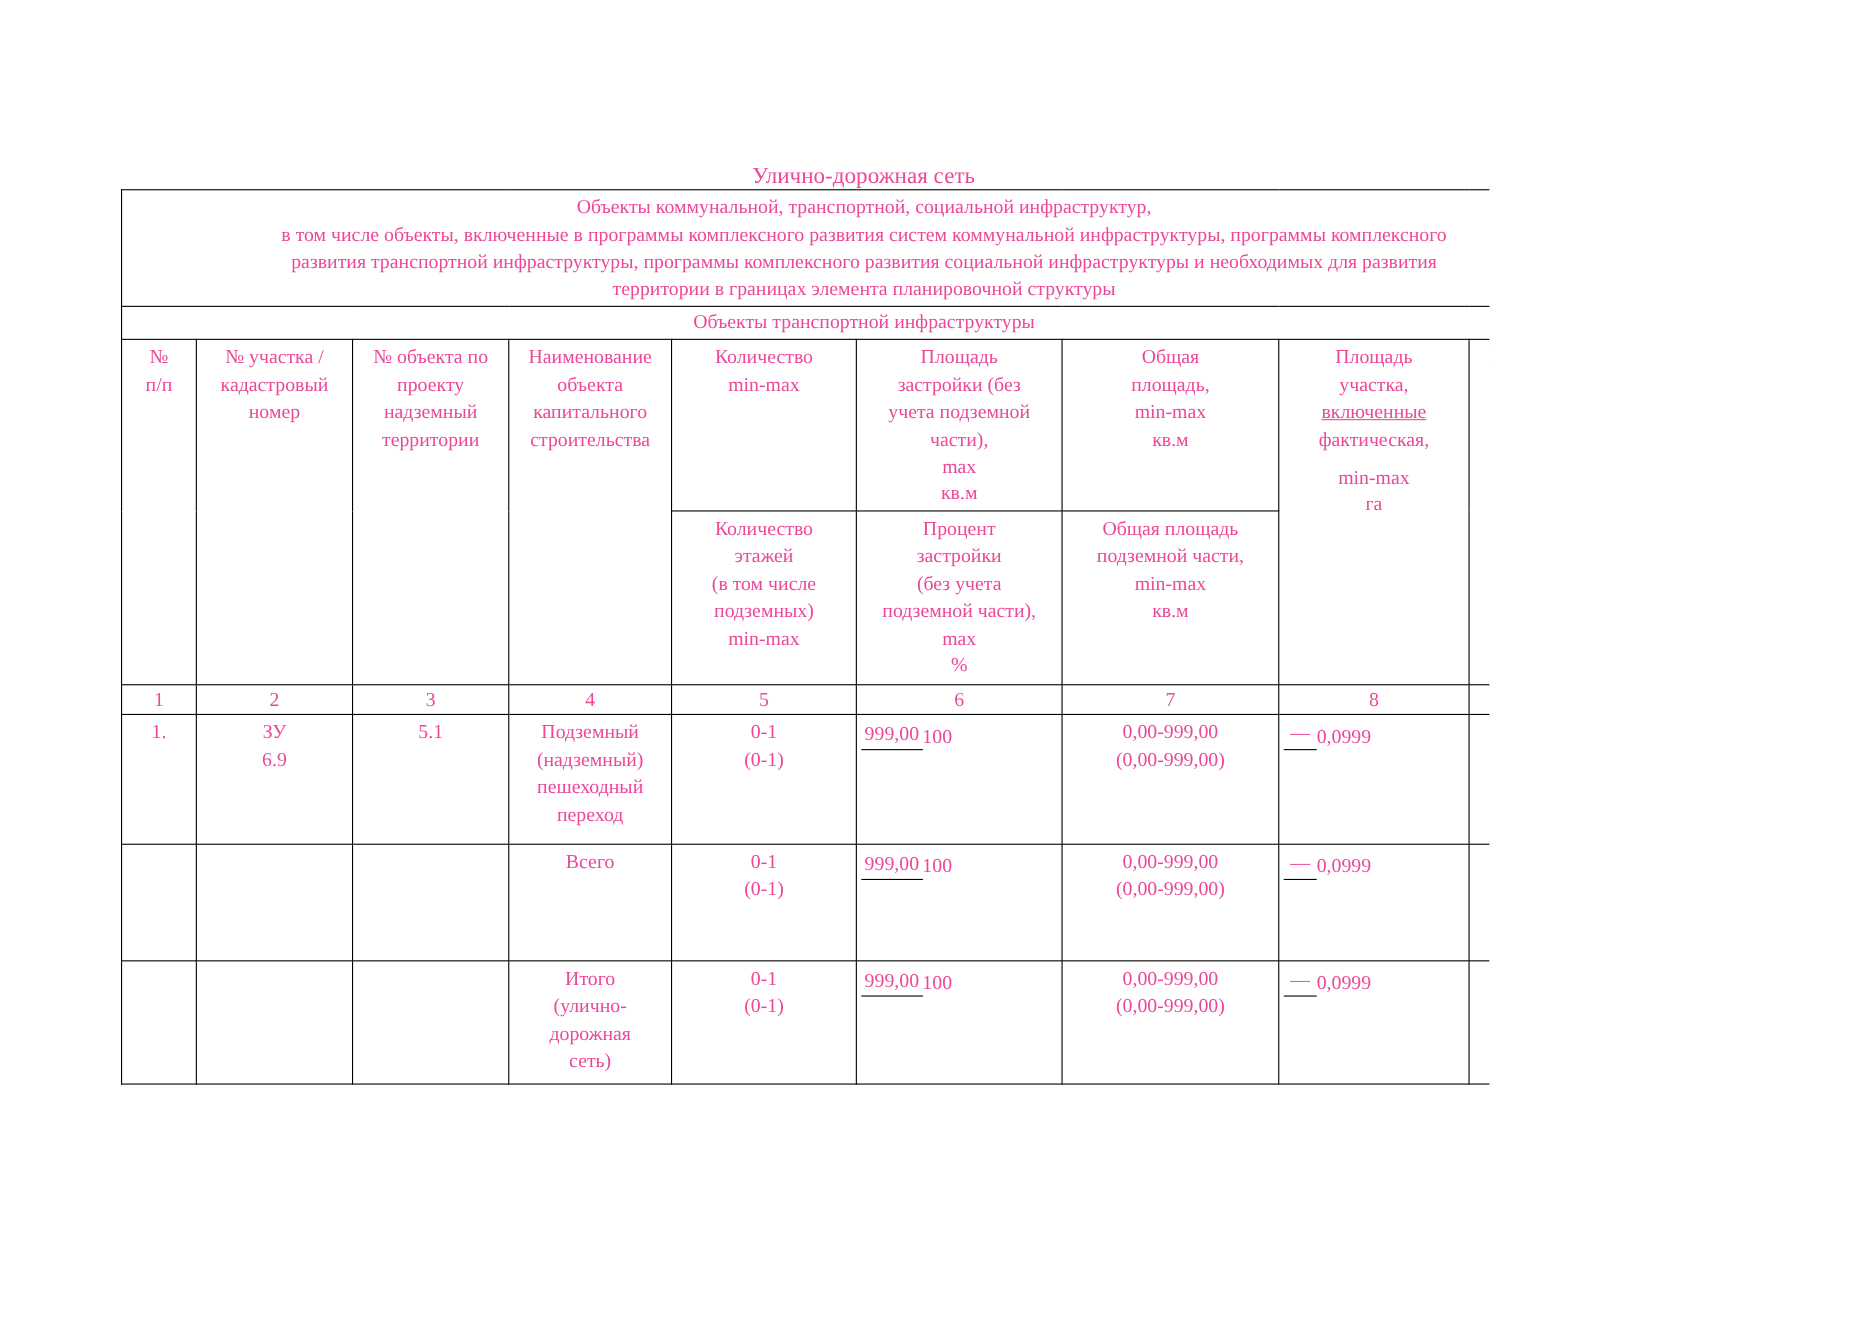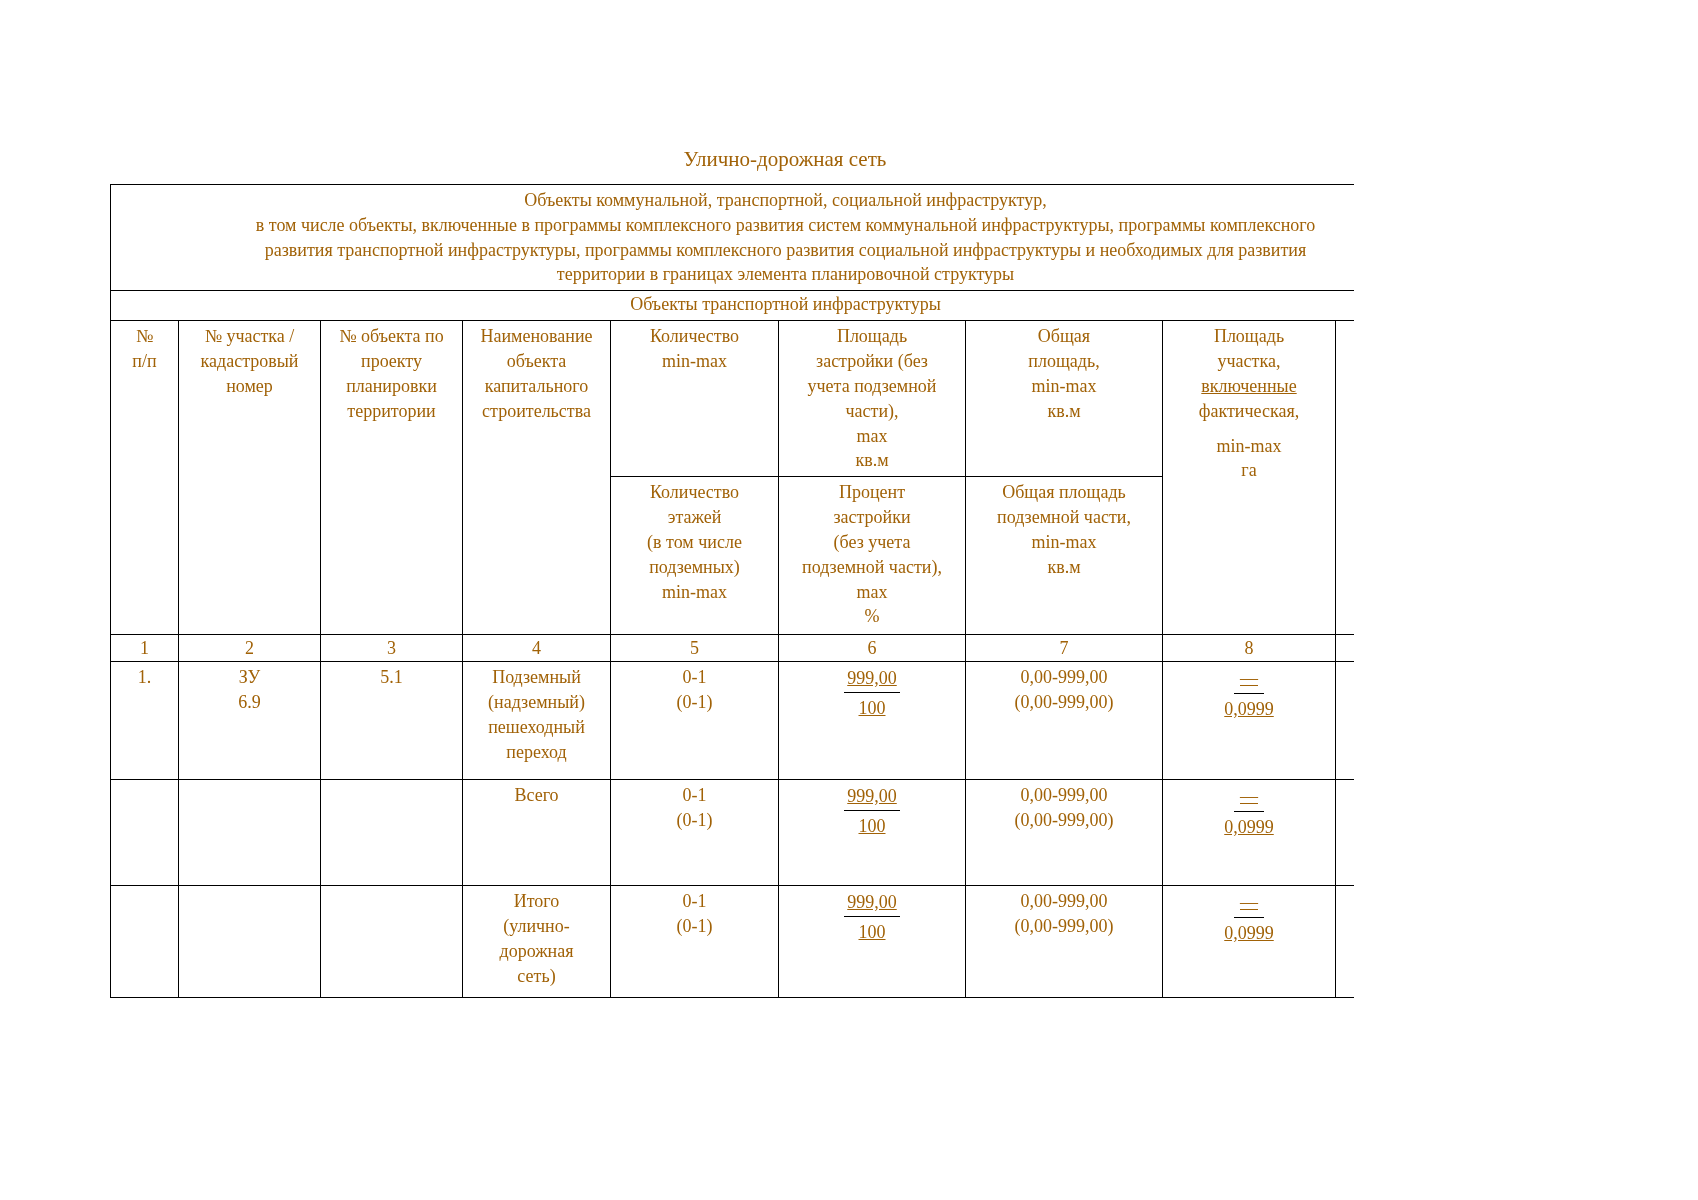--- a/index.html
+++ b/index.html
@@ -3,34 +3,34 @@
 <meta charset="utf-8">
 <style>
   * { box-sizing: border-box; }
   html, body { margin: 0; padding: 0; background: #ffffff; }
   .page {
     position: relative;
     width: 1354px;
     height: 1200px;
     background: #ffffff;
     font-family: "Liberation Serif", "DejaVu Serif", serif;
-    color: #a16207;
+    color: #ec4899;
     overflow: hidden;
   }
   .doc-title {
     position: absolute;
     top: 147px;
     left: 110px;
     width: 1350px;
     text-align: center;
     font-size: 21px;
   }
   table.main-table {
     position: absolute;
-    top: 184px;
+    top: 172px;
     left: 110px;
     width: 1350px;
     border-collapse: collapse;
     table-layout: fixed;
     font-size: 18px;
     line-height: 1.38;
     padding-left: 34px;
   }
   .main-table td {
     border: 1.5px solid #000000;
@@ -43,21 +43,21 @@
   .span-header { padding: 4px 10px; }
   tr.sub-header-row td { height: 30px; padding: 1px; }
   tr.hdr-top > td.band { height: 148px; }
   tr.hdr-bottom > td { height: 158px; }
   tr.numrow td { height: 27px; vertical-align: middle; padding: 0; }
   tr.row-a td { height: 118px; }
   tr.row-b td { height: 106px; }
   tr.row-c td { height: 112px; }
   .tleft { text-align: left; padding-left: 5px; }
   .u-block { text-decoration: underline; }
-  .fraction { display: flex; flex-direction: column; align-items: center; margin-top: 1px; text-decoration: underline; }
+  .fraction { display: flex; align-items: center; margin-top: 1px; }
   .frac-top { display: inline-block; border-bottom: 1.5px solid #000; padding: 0 3px 1px 3px; }
   .frac-dash .frac-top { padding: 0 6px 2px 6px; }
   .frac-bottom { display: block; margin-top: 3px; }
   .gap-above { margin-top: 10px; }
   .page-number {
     position: absolute;
     top: 1050px;
     left: 1638px;
     font-size: 19px;
   }
@@ -95,21 +95,21 @@
       </tr>
 
       <tr class="hdr-top">
         <td rowspan="2" class="preline">№
 п/п</td>
         <td rowspan="2" class="preline">№ участка /
 кадастровый
 номер</td>
         <td rowspan="2" class="preline">№ объекта по
 проекту
-планировки
+надземный
 территории</td>
         <td rowspan="2" class="preline">Наименование
 объекта
 капитального
 строительства</td>
         <td class="band preline">Количество
 min-max</td>
         <td class="band preline">Площадь
 застройки (без
 учета подземной

